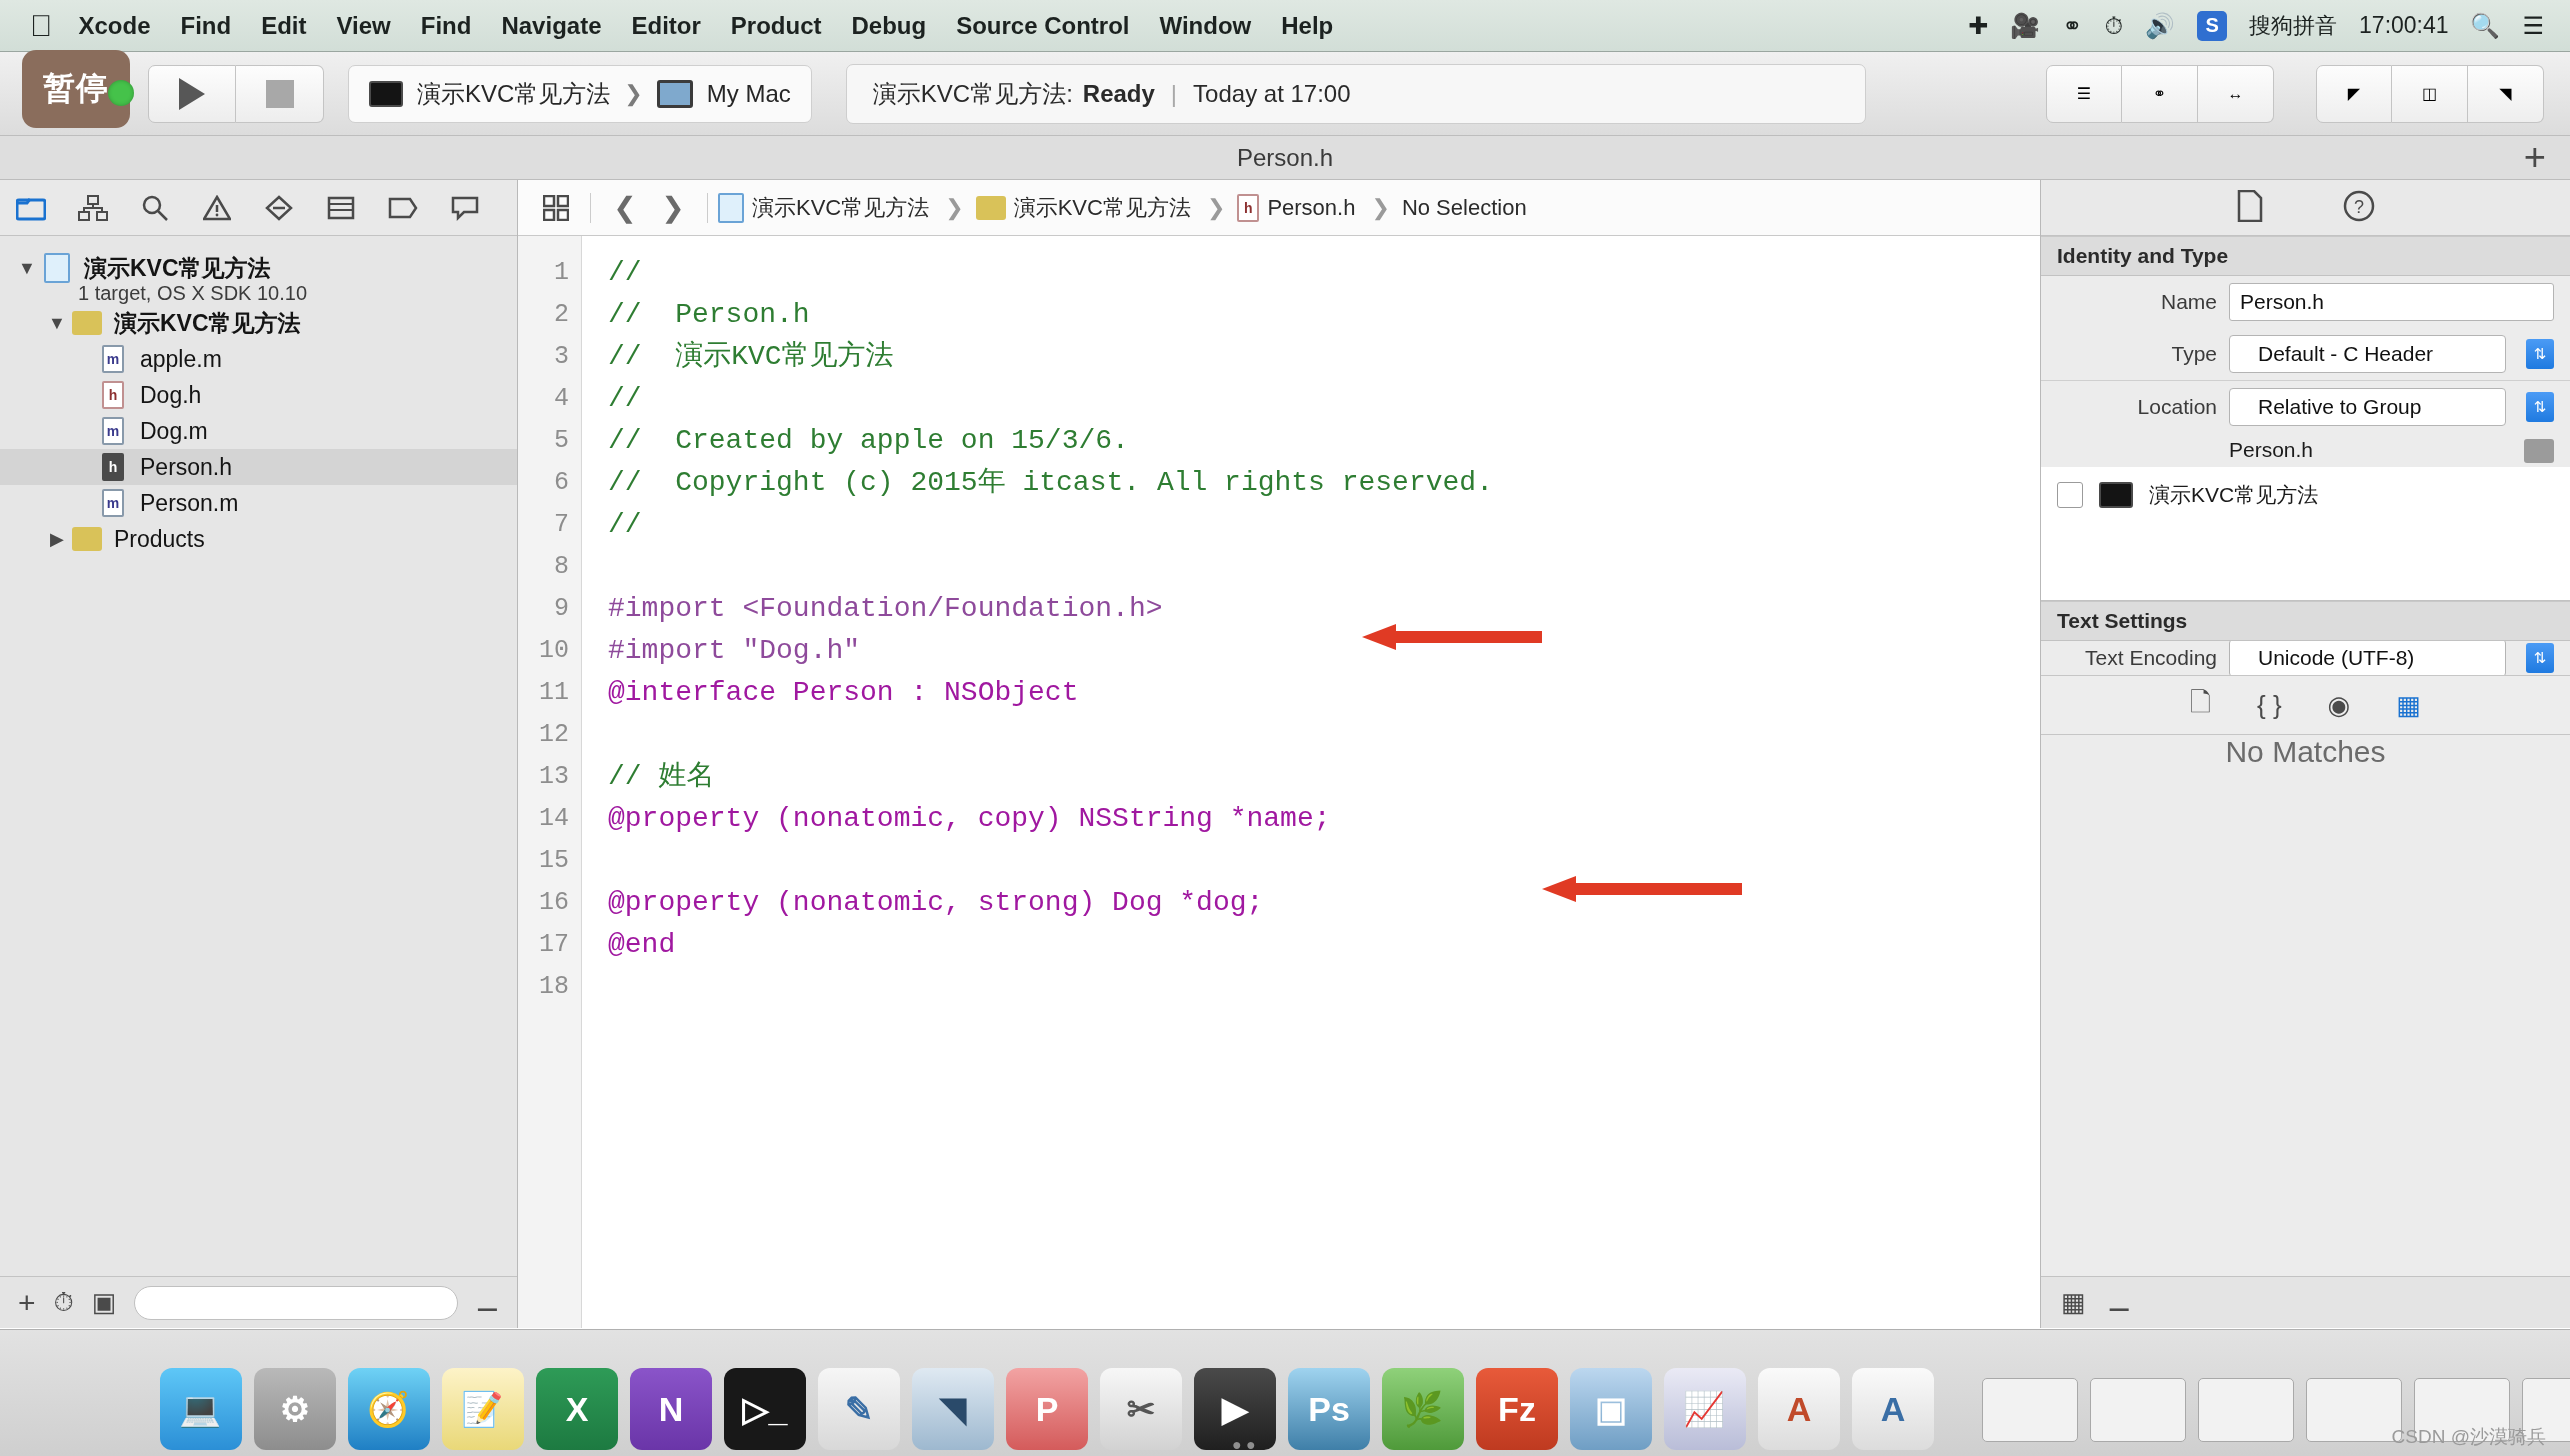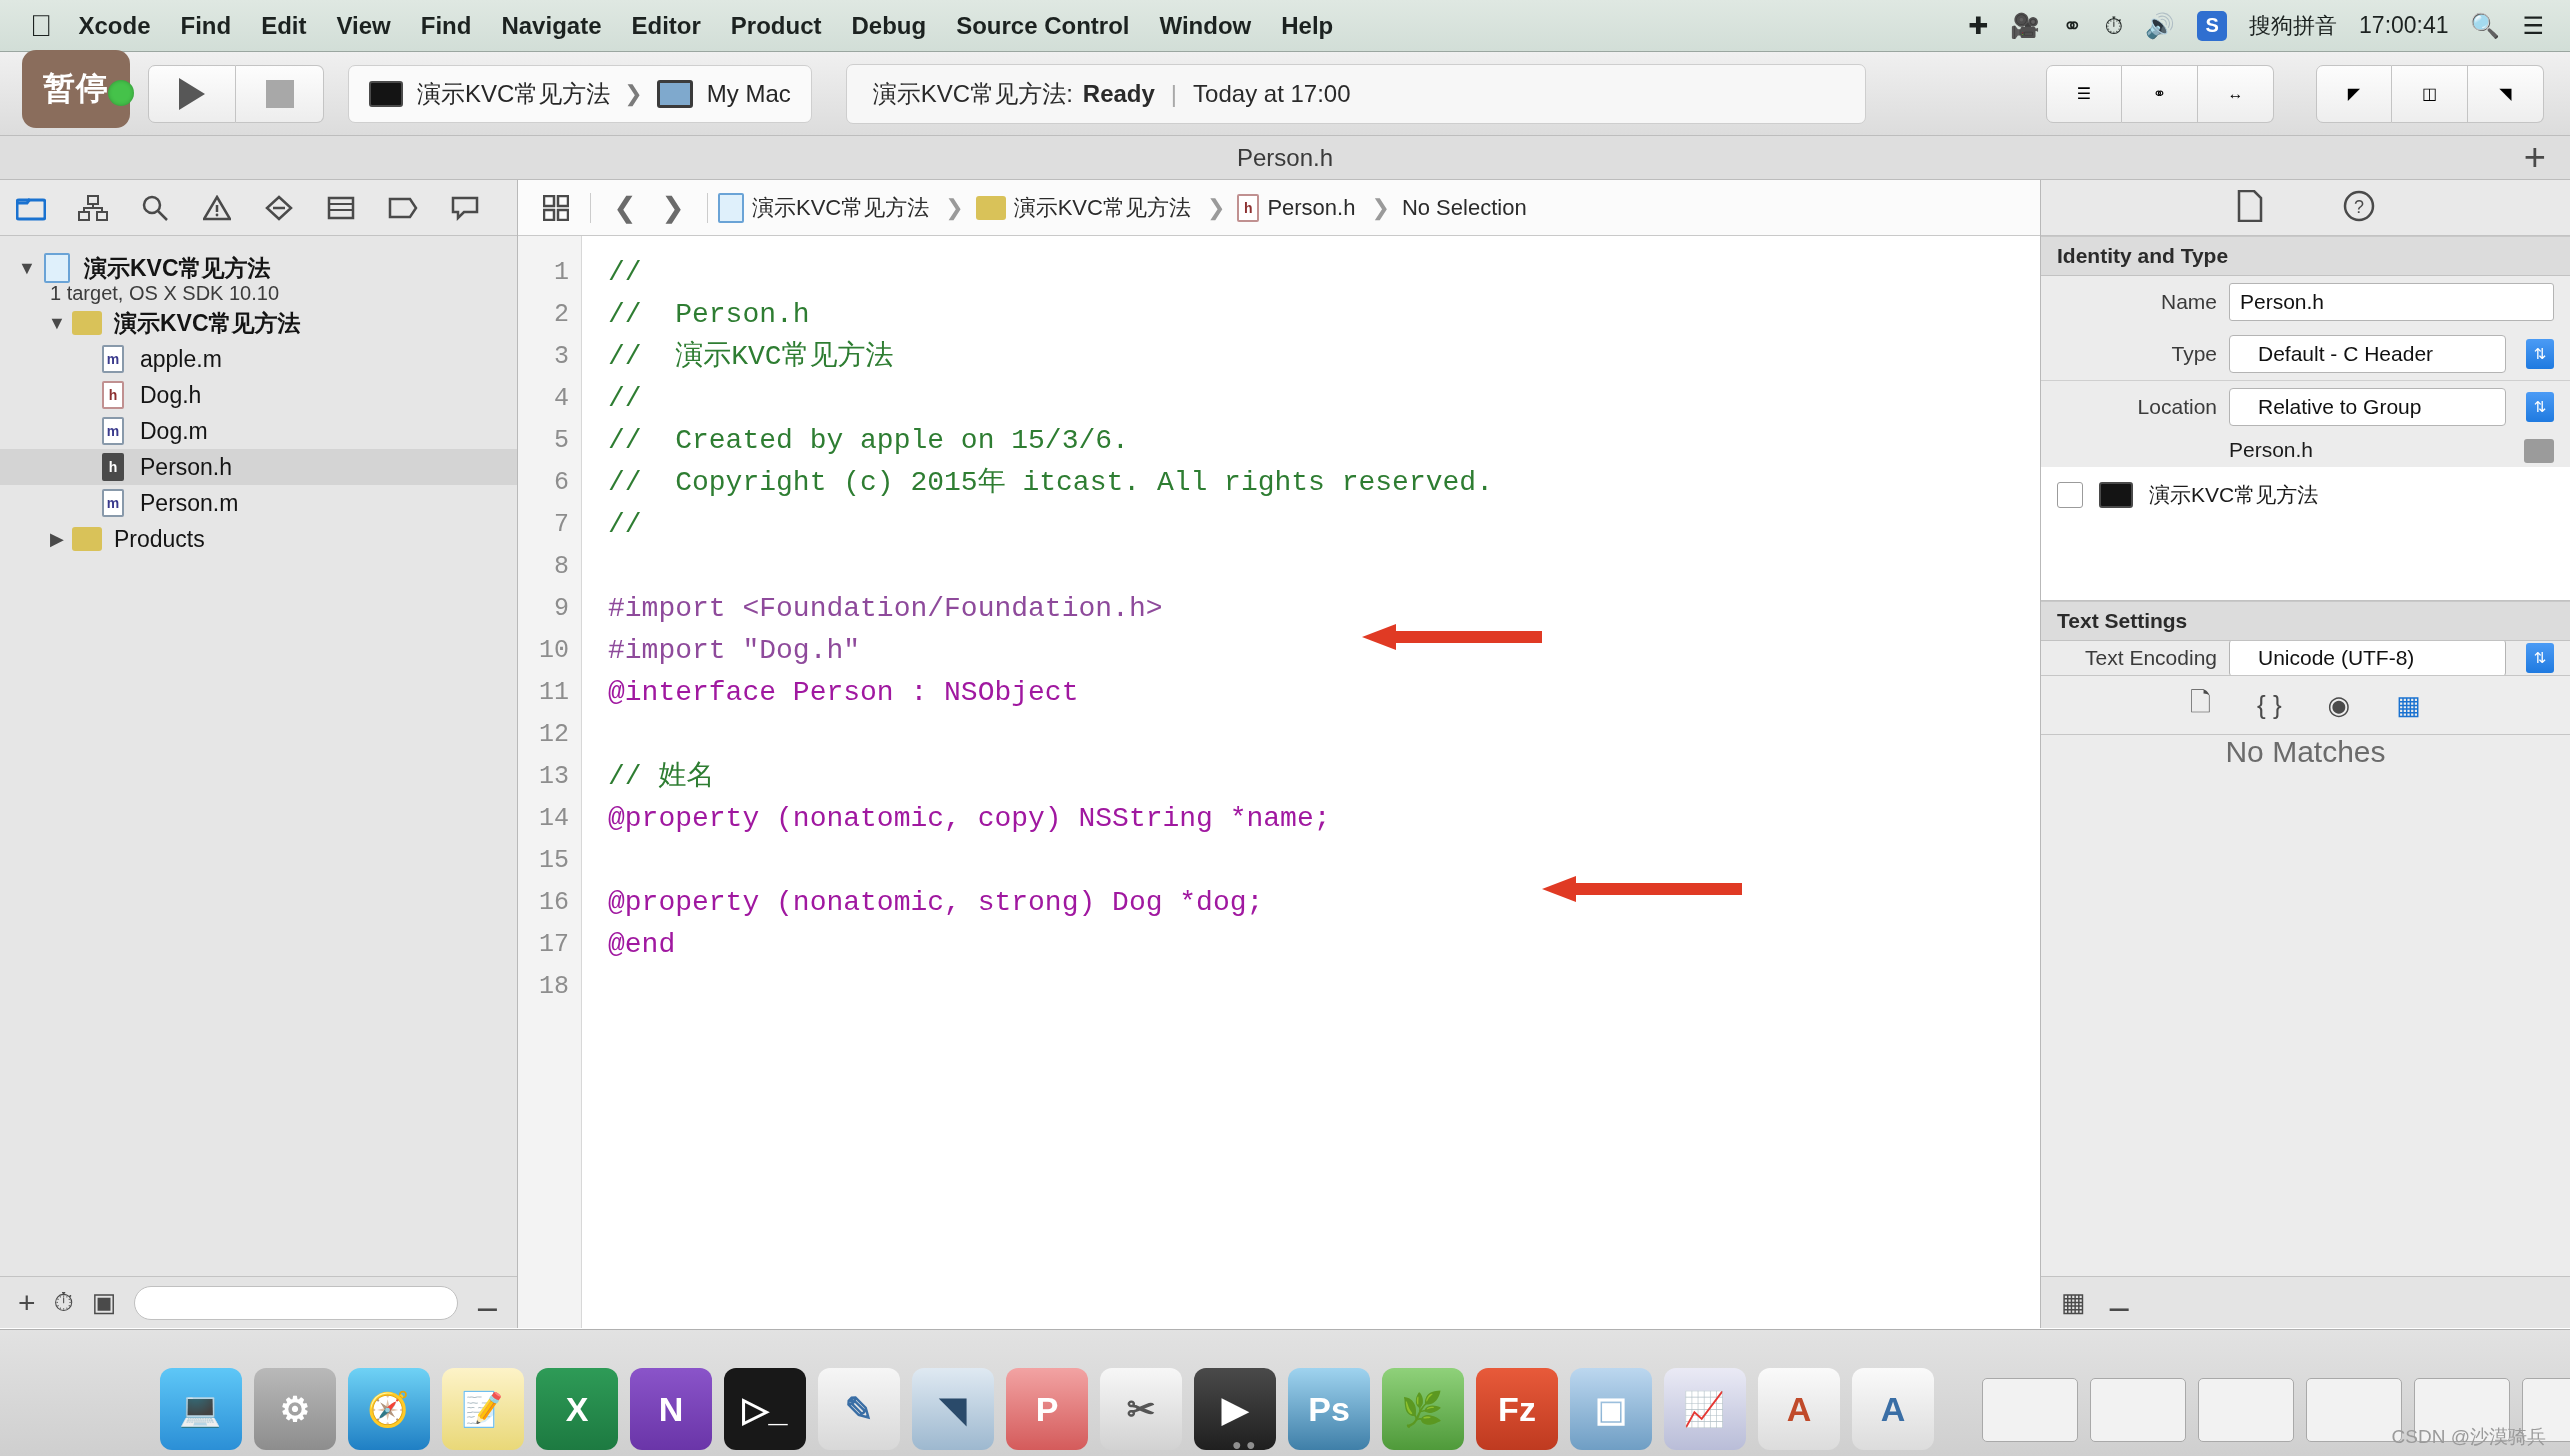--- a/index.html
+++ b/index.html
@@ -84,21 +84,21 @@
   .fico{ width:34px; display:flex; justify-content:center;}
   .fileico{ width:22px;height:28px;border:2px solid #8899aa;background:#fff;
             font-size:14px;font-weight:bold;color:#3a3a8c;display:flex;
             align-items:center;justify-content:center;border-radius:2px;}
   .fileico.h{ color:#8c3030; border-color:#c09090;}
   .fileico.hsel{ color:#fff;background:#4a4a4a;border-color:#4a4a4a;}
   .folder{ width:30px;height:24px;background:#d9c259;border-radius:3px;}
   .projico{ width:26px;height:30px;background:#dff0fb;border:2px solid #6aa3d6;border-radius:2px;}
   .tlabel{ margin-left:10px; }
   .bold{ font-weight:bold; }
-  .sub{ font-size:20px; color:#3c3c3c; padding-left:50px; margin-top:-4px;}
+  .sub{ font-size:20px; color:#3c3c3c; padding-left:78px; margin-top:-4px;}
   #navfooter{ height:52px; border-top:1px solid #c3c3c3; background:#e4e4e4;
               display:flex; align-items:center; gap:18px; padding:0 18px;}
   .filterbox{ flex:1; height:34px; background:#fff; border:1px solid #c0c0c0; border-radius:17px;}
 
   
   #editor{ flex:1; display:flex; flex-direction:column; background:#fff; min-width:0;}
   #jumpbar{ height:56px; background:#fbfbfb; border-bottom:1px solid #c9c9c9;
             display:flex; align-items:center; gap:0; font-size:22px; color:#2b2b2b;
             white-space:nowrap; padding-left:14px;}
   .jb-icon{ width:48px;height:56px;display:flex;align-items:center;justify-content:center;}

